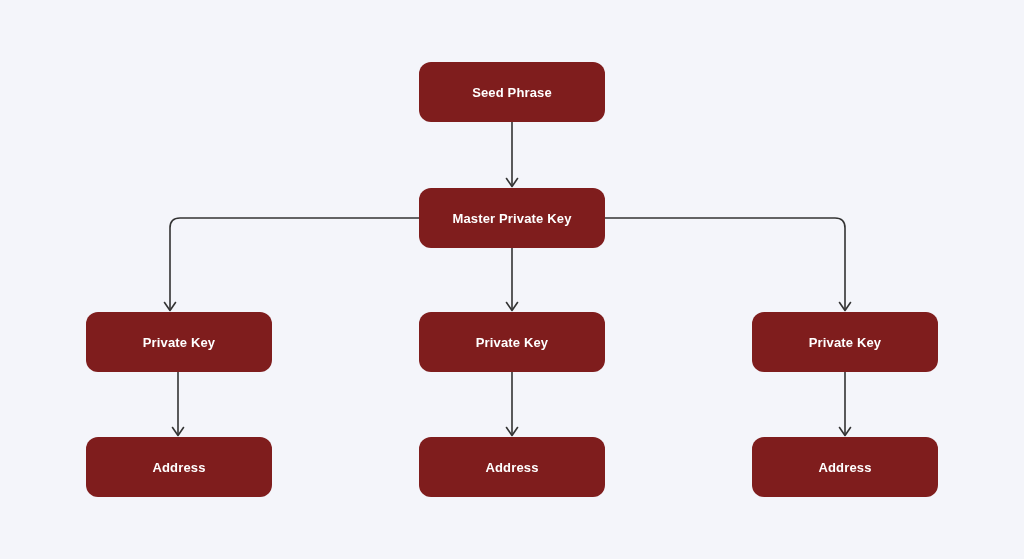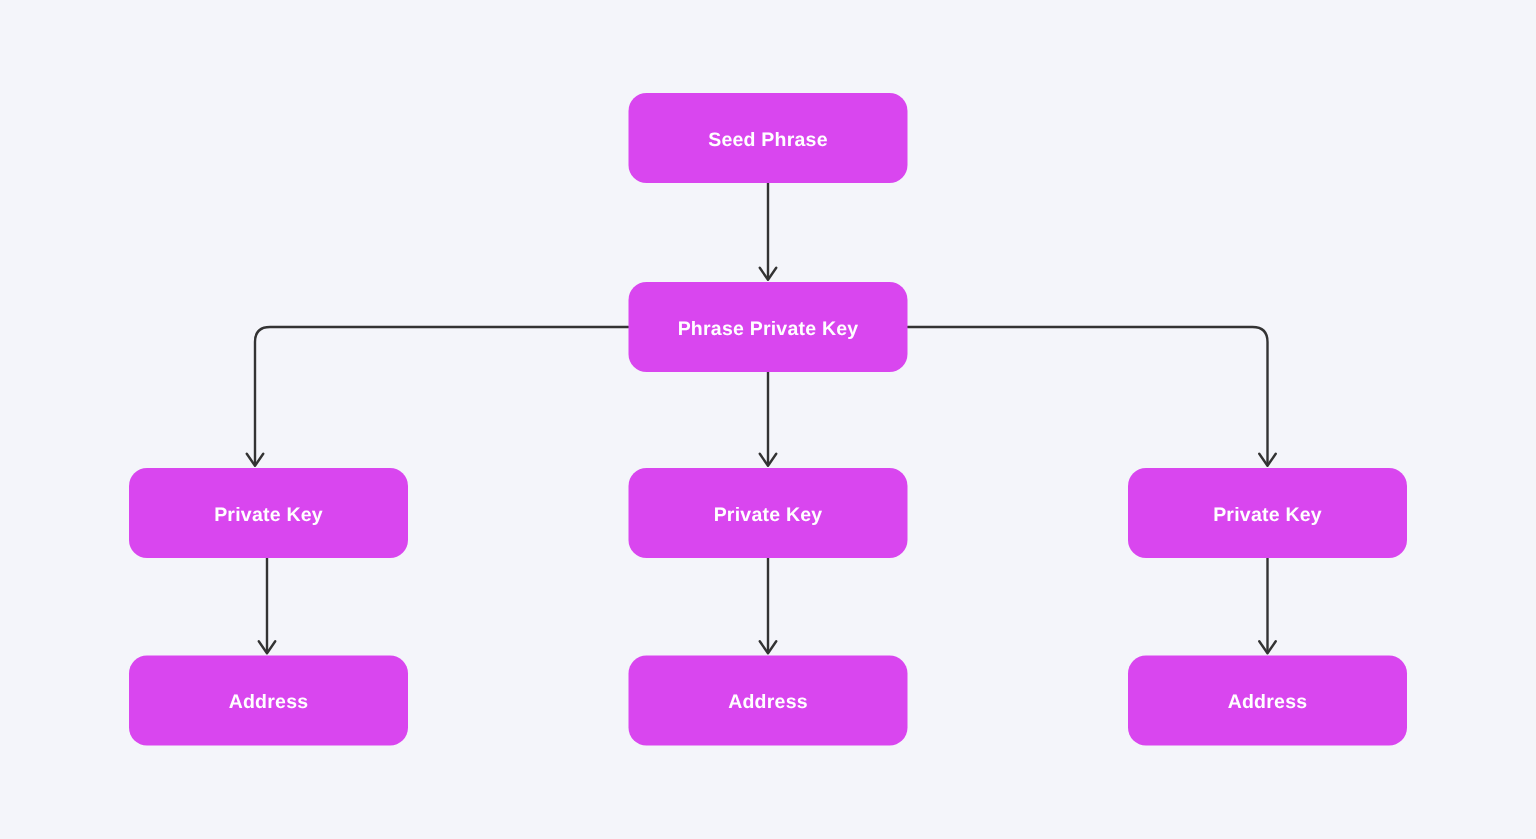--- a/index.html
+++ b/index.html
@@ -21,21 +21,21 @@
   }
   #connector-layer {
     position: absolute;
     left: 0;
     top: 0;
     width: 1024px;
     height: 559px;
   }
   .node {
     position: absolute;
-    background: #d946ef;
+    background: #7f1d1d;
     border-radius: 12px;
     display: flex;
     align-items: center;
     justify-content: center;
     box-sizing: border-box;
   }
   .node-label {
     color: #ffffff;
     font-family: "Liberation Sans", sans-serif;
     font-size: 13px;
@@ -75,21 +75,21 @@
       <path d="M845,372 L845,434"></path>
       <path d="M839.5,427.5 L845,435.5 L850.5,427.5"></path>
     </g>
   </svg>
 
   <div class="node" style="left:419px; top:62px; width:186px; height:60px;">
     <span class="node-label">Seed Phrase</span>
   </div>
 
   <div class="node" style="left:419px; top:188px; width:186px; height:60px;">
-    <span class="node-label">Phrase Private Key</span>
+    <span class="node-label">Master Private Key</span>
   </div>
 
   <div class="node" style="left:86px; top:312px; width:186px; height:60px;">
     <span class="node-label">Private Key</span>
   </div>
 
   <div class="node" style="left:419px; top:312px; width:186px; height:60px;">
     <span class="node-label">Private Key</span>
   </div>
 

